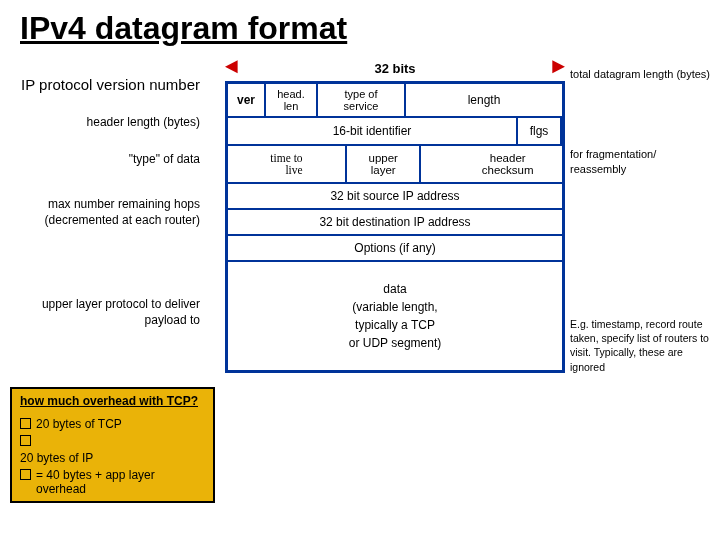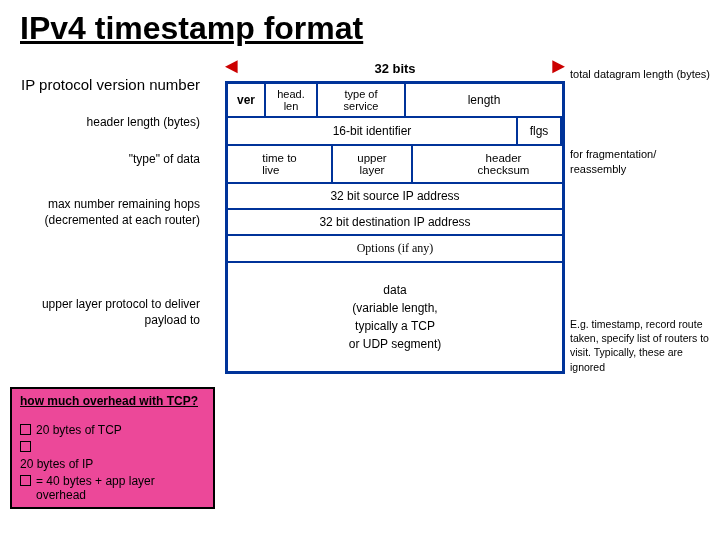--- a/index.html
+++ b/index.html
@@ -56,21 +56,21 @@
     .right-col {
       width: 145px;
       position: relative;
       height: 360px;
       margin-left: 5px;
     }
   </style>
 </head>
 <body>
 
-<div class="page-title">IPv4 timestamp format</div>
+<div class="page-title">IPv4 datagram format</div>
 
 <div class="full-layout">
 
   <div class="left-col">
 
     <div style="position:absolute;top:18px;left:0;font-size:15px;font-family:Arial,sans-serif;text-align:right;width:190px;line-height:1.3;">
       <span>IP protocol version
 number</span>
     </div>
 
@@ -88,24 +88,24 @@
 to deliver payload to</span>
     </div>
 
     <div style="position:absolute;top:140px;left:0;font-size:12px;font-family:Arial,sans-serif;text-align:right;width:190px;line-height:1.3;">
       <span>max number
 remaining hops
 (decremented at
 each router)</span>
     </div>
 
-    <div style="position:absolute;top:330px;left:0;width:205px;border:2px solid #000;padding:5px 8px;font-size:12px;font-family:Arial,sans-serif;background:#ec4899;">
+    <div style="position:absolute;top:330px;left:0;width:205px;border:2px solid #000;padding:5px 8px;font-size:12px;font-family:Arial,sans-serif;background:#eab308;">
       <div style="font-weight:bold;text-decoration:underline;">how much overhead
 with TCP?</div>
-      <ul style="list-style:none;margin-top:15px;">
+      <ul style="list-style:none;margin-top:9px;">
         <li style="display:flex;align-items:flex-start;gap:5px;margin-top:3px;">
           <span style="display:inline-block;width:11px;height:11px;border:1.5px solid #000;margin-top:1px;flex-shrink:0;"></span>
           <span>20 bytes of TCP</span>
         </li>
         <li style="display:flex;align-items:flex-start;gap:5px;margin-top:3px;flex-direction:column;">
           <span style="display:inline-block;width:11px;height:11px;border:1.5px solid #000;margin-top:1px;flex-shrink:0;"></span>
           <span>20 bytes of IP</span>
         </li>
         <li style="display:flex;align-items:flex-start;gap:5px;margin-top:3px;">
           <span style="display:inline-block;width:11px;height:11px;border:1.5px solid #000;margin-top:1px;flex-shrink:0;"></span>
@@ -134,38 +134,38 @@
 service</div>
         <div class="cell" style="flex:1;font-size:12px;font-family:Arial,sans-serif;padding:4px 3px;text-align:center;">length</div>
       </div>
 
       <div style="display:flex;border-bottom:2px solid #003399;">
         <div class="cell" style="flex:2;border-right:2px solid #003399;font-size:12px;font-family:Arial,sans-serif;padding:6px 3px;text-align:center;">16-bit identifier</div>
         <div class="cell" style="width:44px;border-right:2px solid #003399;font-size:12px;font-family:Arial,sans-serif;padding:6px 3px;text-align:center;">flgs</div>
       </div>
 
       <div style="display:flex;border-bottom:2px solid #003399;">
-        <div class="cell" style="width:105px;border-right:2px solid #003399;font-size:11.5px;font-family:Liberation Sans, sans-serif;padding:6px 3px;text-align:left;white-space:pre-line;">time to
+        <div class="cell" style="width:119px;border-right:2px solid #003399;font-size:11.5px;font-family:Liberation Serif, serif;padding:6px 3px;text-align:right;white-space:pre-line;">time to
 live</div>
         <div class="cell" style="flex:1;border-right:2px solid #003399;font-size:11.5px;font-family:Arial,sans-serif;padding:6px 2px;text-align:center;white-space:pre-line;">upper
 layer</div>
         <div class="cell" style="flex:1.5;font-size:11.5px;font-family:Arial,sans-serif;padding:6px 3px;text-align:center;white-space:pre-line;margin-left:32px;">header
 checksum</div>
       </div>
 
       <div style="display:flex;border-bottom:2px solid #003399;">
         <div class="cell" style="flex:1;font-size:12px;font-family:Arial,sans-serif;padding:5px 3px;text-align:center;">32 bit source IP address</div>
       </div>
 
       <div style="display:flex;border-bottom:2px solid #003399;">
         <div class="cell" style="flex:1;font-size:12px;font-family:Arial,sans-serif;padding:5px 3px;text-align:center;">32 bit destination IP address</div>
       </div>
 
       <div style="display:flex;border-bottom:2px solid #003399;">
-        <div class="cell" style="flex:1;font-size:12px;font-family:Liberation Serif, serif;padding:5px 3px;text-align:center;">Options (if any)</div>
+        <div class="cell" style="flex:1;font-size:12px;font-family:Liberation Sans, sans-serif;padding:5px 3px;text-align:center;">Options (if any)</div>
       </div>
 
       <div style="display:flex;">
         <div class="cell" style="flex:1;font-size:12px;font-family:Arial,sans-serif;padding:18px 3px;text-align:center;white-space:pre-line;line-height:1.5;">data
 (variable length,
 typically a TCP
 or UDP segment)</div>
       </div>
 
     </div>

